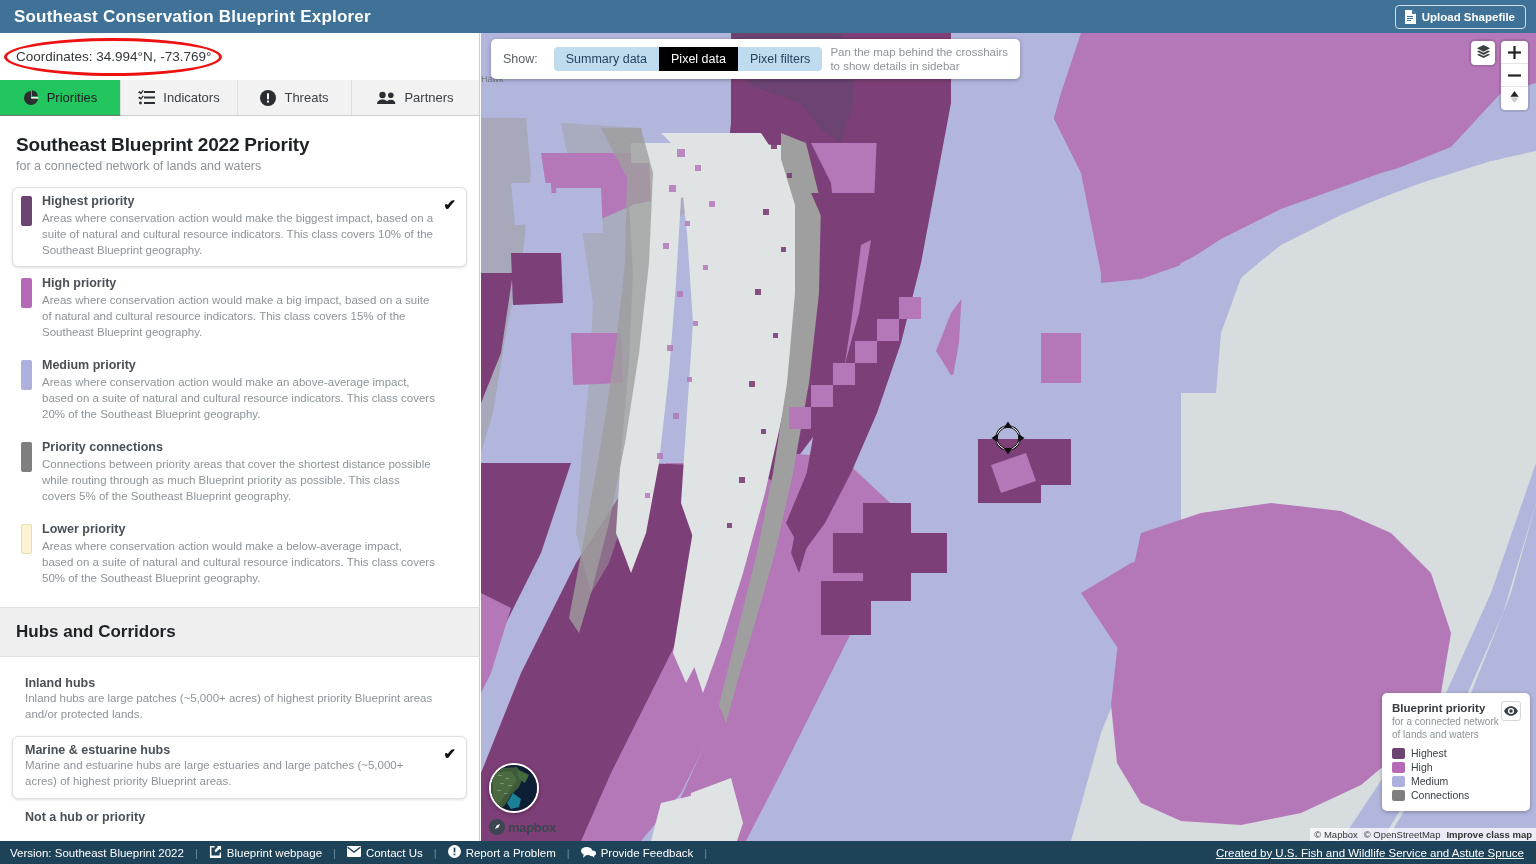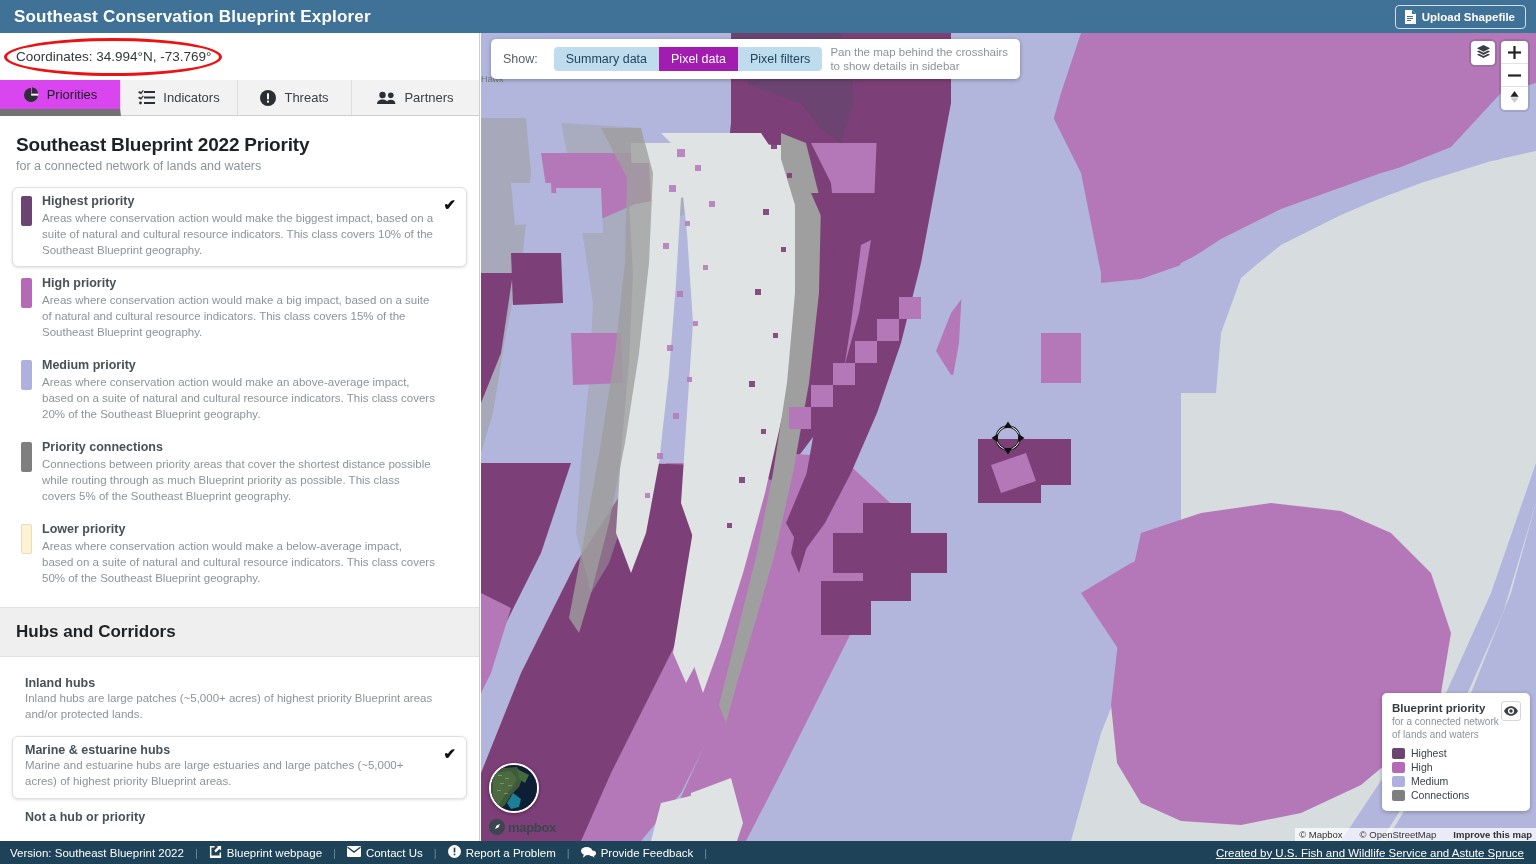--- a/index.html
+++ b/index.html
@@ -51,22 +51,22 @@
   .tab {
     display: flex; align-items: center; justify-content: center; gap: 8px;
     font-size: 13px; color: #3b4045; cursor: pointer;
     border-right: 1px solid #dedede; position: relative;
   }
   .tab:nth-child(1){ width: 121px; }
   .tab:nth-child(2){ width: 117px; }
   .tab:nth-child(3){ width: 114px; }
   .tab:nth-child(4){ width: 127px; border-right: none; }
   .tab.active {
-    background: #d946ef; color: #1a1d20; font-weight: normal;
-    border-bottom: 7px solid #737373; margin-bottom: -1px;
+    background: #22c55e; color: #1a1d20; font-weight: normal;
+    border-bottom: 1px solid #737373; margin-bottom: -1px;
   }
   .tab svg { display: block; }
 
   .scroll-area {
     flex: 1 1 auto; overflow: hidden; position: relative;
   }
   .scroll-inner { padding: 0 0 0 0; }
 
   .section-pad { padding: 18px 16px 6px 16px; }
   .panel-title { font-size: 19px; font-weight: bold; color: #1e2225; letter-spacing: -.2px; }
@@ -128,21 +128,21 @@
   .show-bar {
     position: absolute; left: 10px; top: 6px; height: 40px;
     background: #ffffff; border-radius: 5px; box-shadow: 0 1px 4px rgba(0,0,0,.3);
     display: flex; align-items: center; padding: 0 12px 0 12px; gap: 4px; z-index: 6;
   }
   .show-label { font-size: 12.5px; color: #5a6066; }
   .seg { display: flex; background: #bfdcef; border-radius: 4px; overflow: hidden; margin-left: 12px; }
   .seg-btn {
     font-size: 12.5px; color: #22455e; padding: 5px 12px; cursor: pointer; white-space: nowrap;
   }
-  .seg-btn.active { background: #a21caf; color: #fff; }
+  .seg-btn.active { background: #000000; color: #fff; }
   .show-hint { font-size: 11.5px; color: #8d9398; line-height: 14px; margin-left: 4px; }
 
   .map-ctrl-group {
     position: absolute; right: 8px; top: 8px; z-index: 6; display: flex; gap: 6px; align-items: flex-start;
   }
   .layers-btn {
     width: 24px; height: 24px; background: #fff; border-radius: 4px;
     box-shadow: 0 0 0 2px rgba(0,0,0,.1); display:flex; align-items:center; justify-content:center;
     cursor: pointer;
   }
@@ -179,21 +179,21 @@
     display:flex; align-items:center; justify-content:center; cursor:pointer; background:#fff;
   }
   .legend-rows { margin-top: 6px; }
   .legend-row { display: flex; align-items: center; gap: 6px; margin-bottom: 2px; }
   .legend-sw { width: 13px; height: 11px; border-radius: 2px; flex: none; }
   .legend-lb { font-size: 10.5px; color: #3c4247; }
 
   .attrib {
     position: absolute; right: 0; bottom: 0; height: 13px; z-index: 6;
     background: rgba(255,255,255,.72); font-size: 9.5px; color: #333;
-    display: flex; align-items: center; gap: 17px; padding: 0 4px;
+    display: flex; align-items: center; gap: 6px; padding: 0 4px;
   }
   .attrib .imp { font-weight: bold; }
 
   
   .footer {
     position: absolute; left: 0; bottom: 0; width: 1536px; height: 23px;
     background: #1e4258; display: flex; align-items: center; justify-content: space-between;
     padding: 0 8px 0 10px;
   }
   .footer-left { display: flex; align-items: center; }
@@ -606,21 +606,21 @@
         <div class="legend-row">
           <div class="legend-sw" id="lsw3" style="background: rgb(127, 127, 127);"></div>
           <div class="legend-lb">Connections</div>
         </div>
       </div>
     </div>
 
     <div class="attrib">
       <span>© Mapbox</span>
       <span>© OpenStreetMap</span>
-      <span class="imp">Improve this map</span>
+      <span class="imp">Improve class map</span>
     </div>
 
   </div>
 
   <div class="footer" style="background: rgb(30, 66, 88);">
     <div class="footer-left">
       <span class="f-item static">Version: Southeast Blueprint 2022</span>
       <span class="f-sep">|</span>
 
       <span class="f-item">

